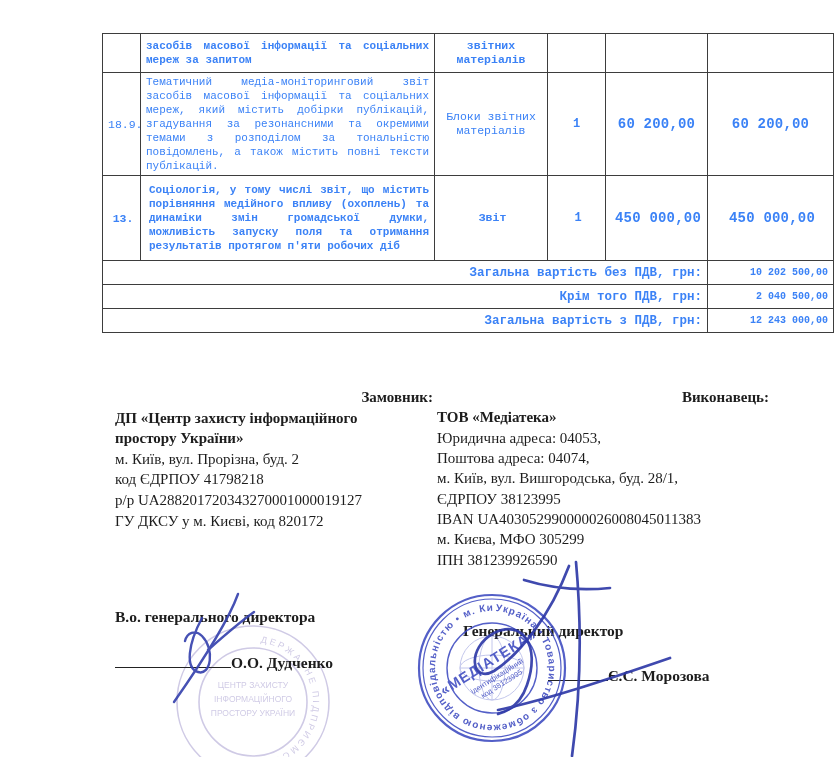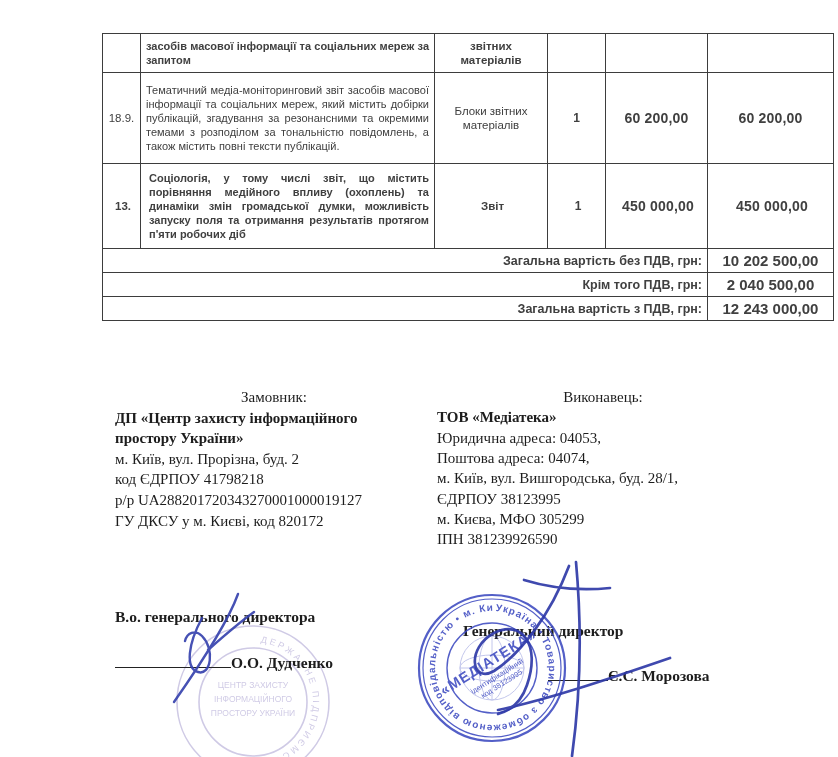--- a/index.html
+++ b/index.html
@@ -7,40 +7,40 @@
   .page {
     position:relative; width:838px; height:757px;
     background:#ffffff; overflow:hidden;
     font-family:"Liberation Serif", serif; color:#1d1d1d;
   }
 
   
   .doc-table-wrap { position:absolute; left:102px; top:33px; }
   table.doc-table {
     border-collapse:collapse; table-layout:fixed; width:731px;
-    font-family:Liberation Sans, sans-serif; color:#404040;
+    font-family:Liberation Mono, monospace; color:#3b82f6;
   }
   table.doc-table td { border:1.5px solid #3d3d3d; vertical-align:middle; padding:2px 5px; }
   td.c-num  { text-align:center; font-size:11.5px; }
   td.c-desc { text-align:justify; font-size:11px; line-height:14px; padding:3px 7px; }
   td.c-unit { text-align:center; font-size:11.5px; line-height:14px; }
   td.c-qty  { text-align:center; font-size:12px; font-weight:600; }
   td.c-money{ text-align:center; font-size:14px; font-weight:600; letter-spacing:.2px; }
   tr.row-cont  td { height:39px; }
   tr.row-cont  .c-desc, tr.row-cont .c-unit { font-weight:700; }
   tr.row-121 td { height:91px; }
   tr.row-13  td { height:85px;padding-left:8px; }
   tr.row-13  td { font-weight:700; }
   tr.row-total td { height:24px; }
   td.t-label { text-align:right; font-weight:700; font-size:12.5px; padding-right:9px; }
-  td.t-value { text-align:center; font-weight:700; font-size:15px; }
+  td.t-value { text-align:right; font-weight:700; font-size:10px; }
 
   
   .party { position:absolute; font-size:15px; line-height:20.6px; }
-  .party .heading { text-align:center; font-weight:400; }
+  .party .heading { text-align:right; font-weight:700; }
   .party .bold { font-weight:700; }
   .customer-block { left:115px; top:387px; width:318px; }
   .contractor-block { left:437px; top:387px; width:332px; line-height:20.4px; }
   .contractor-block .lines div { line-height:20.3px; }
 
   .signer-title { position:absolute; font-size:15.5px; font-weight:700; z-index:3; }
   .customer-signer-title { left:115px; top:608px; }
   .contractor-signer-title { left:463px; top:622px; }
 
   .sigline { position:absolute; font-size:15.5px; font-weight:700; z-index:3; white-space:nowrap; }
@@ -126,20 +126,21 @@
   </div>
 
   <div class="party contractor-block">
     <div class="heading">Виконавець:</div>
     <div class="bold">ТОВ «Медіатека»</div>
     <div class="lines">
       <div>Юридична адреса: 04053,</div>
       <div>Поштова адреса: 04074,</div>
       <div>м. Київ, вул. Вишгородська, буд. 28/1,</div>
       <div>ЄДРПОУ 38123995</div>
+      <div>IBAN UA403052990000026008045011383</div>
       <div>м. Києва, МФО 305299</div>
       <div>ІПН 381239926590</div>
     </div>
   </div>
 
   <div class="signer-title customer-signer-title">В.о. генерального директора</div>
   <div class="sigline customer-sigline">
     <span class="rule"></span><span>О.О. Дудченко</span>
   </div>
 

